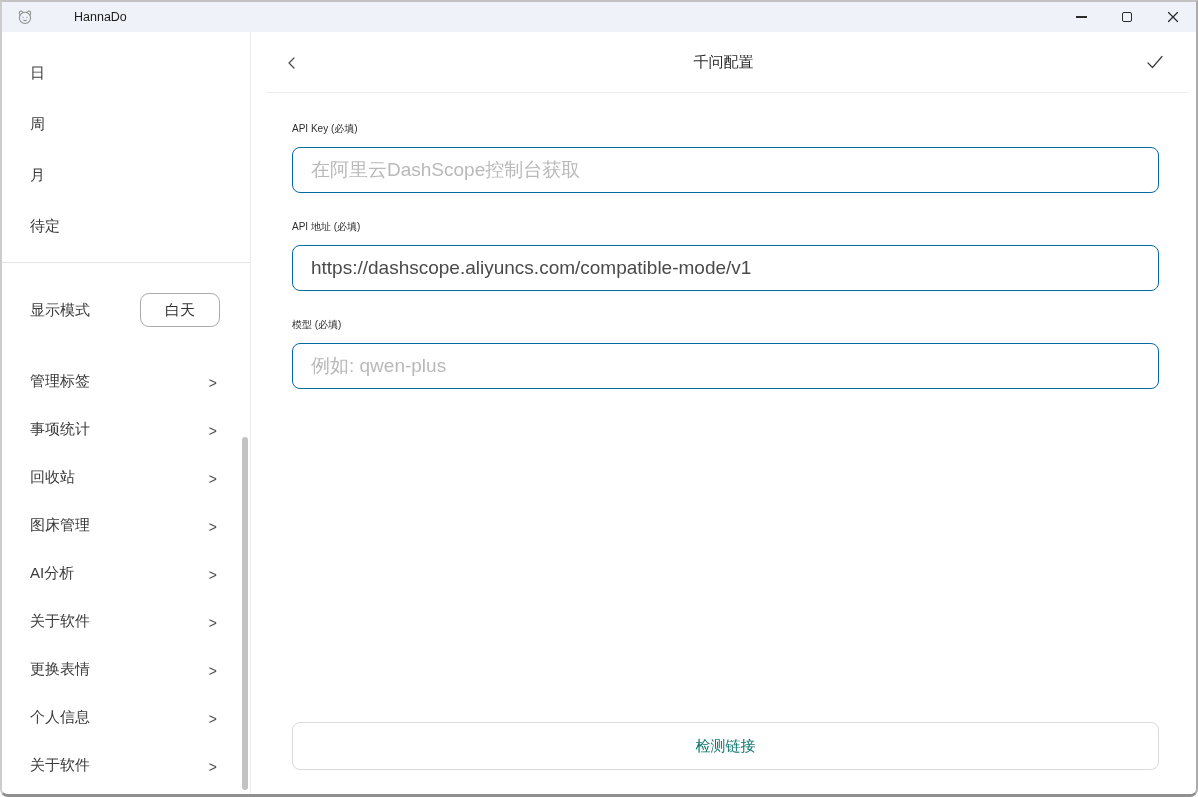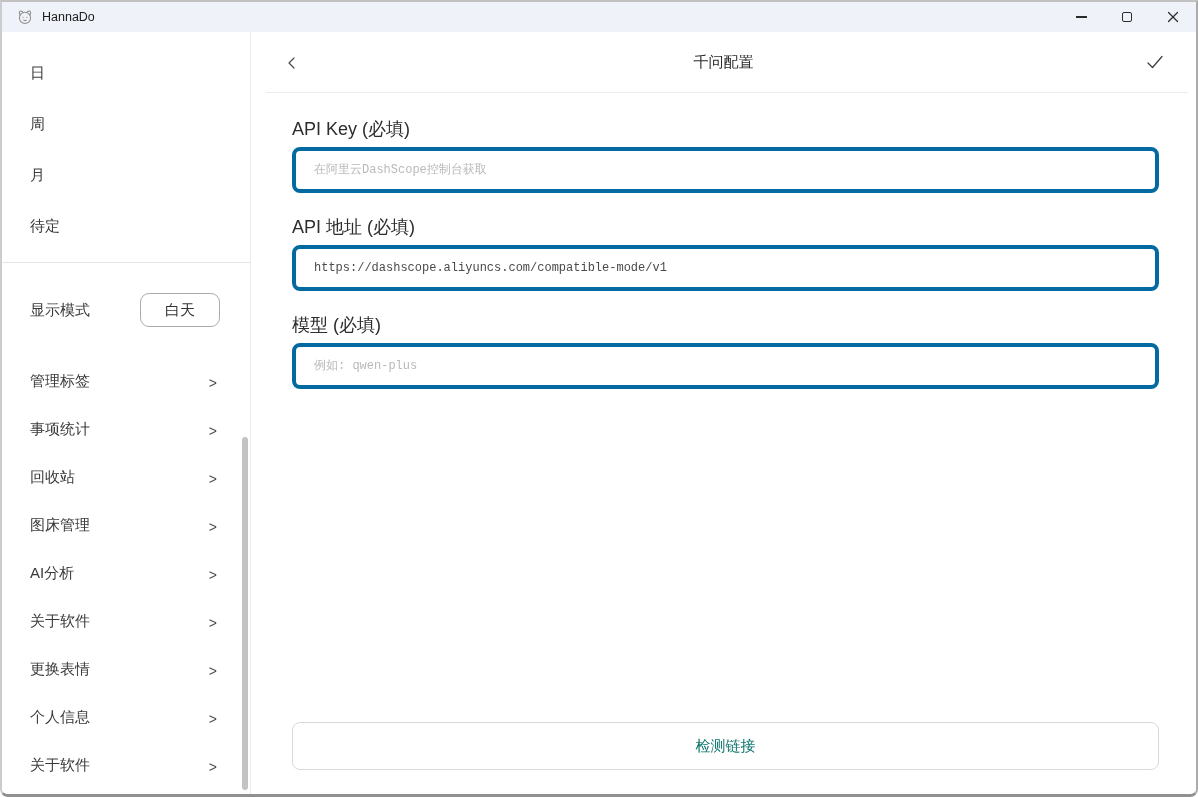--- a/index.html
+++ b/index.html
@@ -17,20 +17,21 @@
     display: flex; flex-direction: column;
     overflow: hidden;
   }
 
   
   .titlebar {
     flex: 0 0 30px; height: 30px;
     background: #eff2f8;
     display: flex; align-items: center;
     padding-left: 13px;
+    gap: 32px;
   }
   .app-icon { width: 19px; height: 19px; display: flex; align-items: center; justify-content: center; }
   .app-title { font-size: 12.5px; color: #1d1d1d; margin-left: 8px; }
   .win-controls { margin-left: auto; display: flex; height: 100%; }
   .win-btn { width: 46px; height: 100%; display: flex; align-items: center; justify-content: center; cursor: default; }
   .glyph-min { width: 11px; height: 1.4px; background: #2b2b2b; }
   .glyph-max { width: 10px; height: 10px; border: 1.3px solid #2b2b2b; border-radius: 2px; }
 
   
   .app-body { flex: 1; display: flex; min-height: 0; }
@@ -90,26 +91,26 @@
     font-size: 15px; color: #2a2a2a; z-index: 1;
   }
   .confirm-btn { margin-left: auto; display: flex; align-items: center; justify-content: center; width: 22px; height: 22px; z-index: 2; cursor: pointer; }
 
   .form {
     flex: 1; display: flex; flex-direction: column;
     padding: 26px 37px 24px 41px; min-height: 0;
   }
   .field { display: flex; flex-direction: column; }
   .field + .field { margin-top: 24px; }
-  .field-label { font-size: 18px; color: #2d2d2d; height: 20px; line-height: 20px; }
+  .field-label { font-size: 10px; color: #2d2d2d; height: 20px; line-height: 20px; }
   .text-input {
     margin-top: 8px; height: 46px; width: 100%;
-    border: 4px solid #0369a1; border-radius: 8px;
-    padding: 0 18px; font-size: 12px; color: #4a4a4a;
-    background: #fff; outline: none; font-family: Liberation Mono, monospace;
+    border: 1px solid #0369a1; border-radius: 8px;
+    padding: 0 18px; font-size: 19px; color: #4a4a4a;
+    background: #fff; outline: none; font-family: Liberation Sans, sans-serif;
   }
   .text-input::placeholder { color: #b9b9b9; opacity: 1; }
   .form-spacer { flex: 1; }
   .submit-btn {
     height: 48px; width: 100%;
     border: 1px solid #d9d9d9; border-radius: 8px;
     background: #fff; font-size: 15px; color: #0f766e;
     font-family: inherit; cursor: pointer;
   }
 </style>

